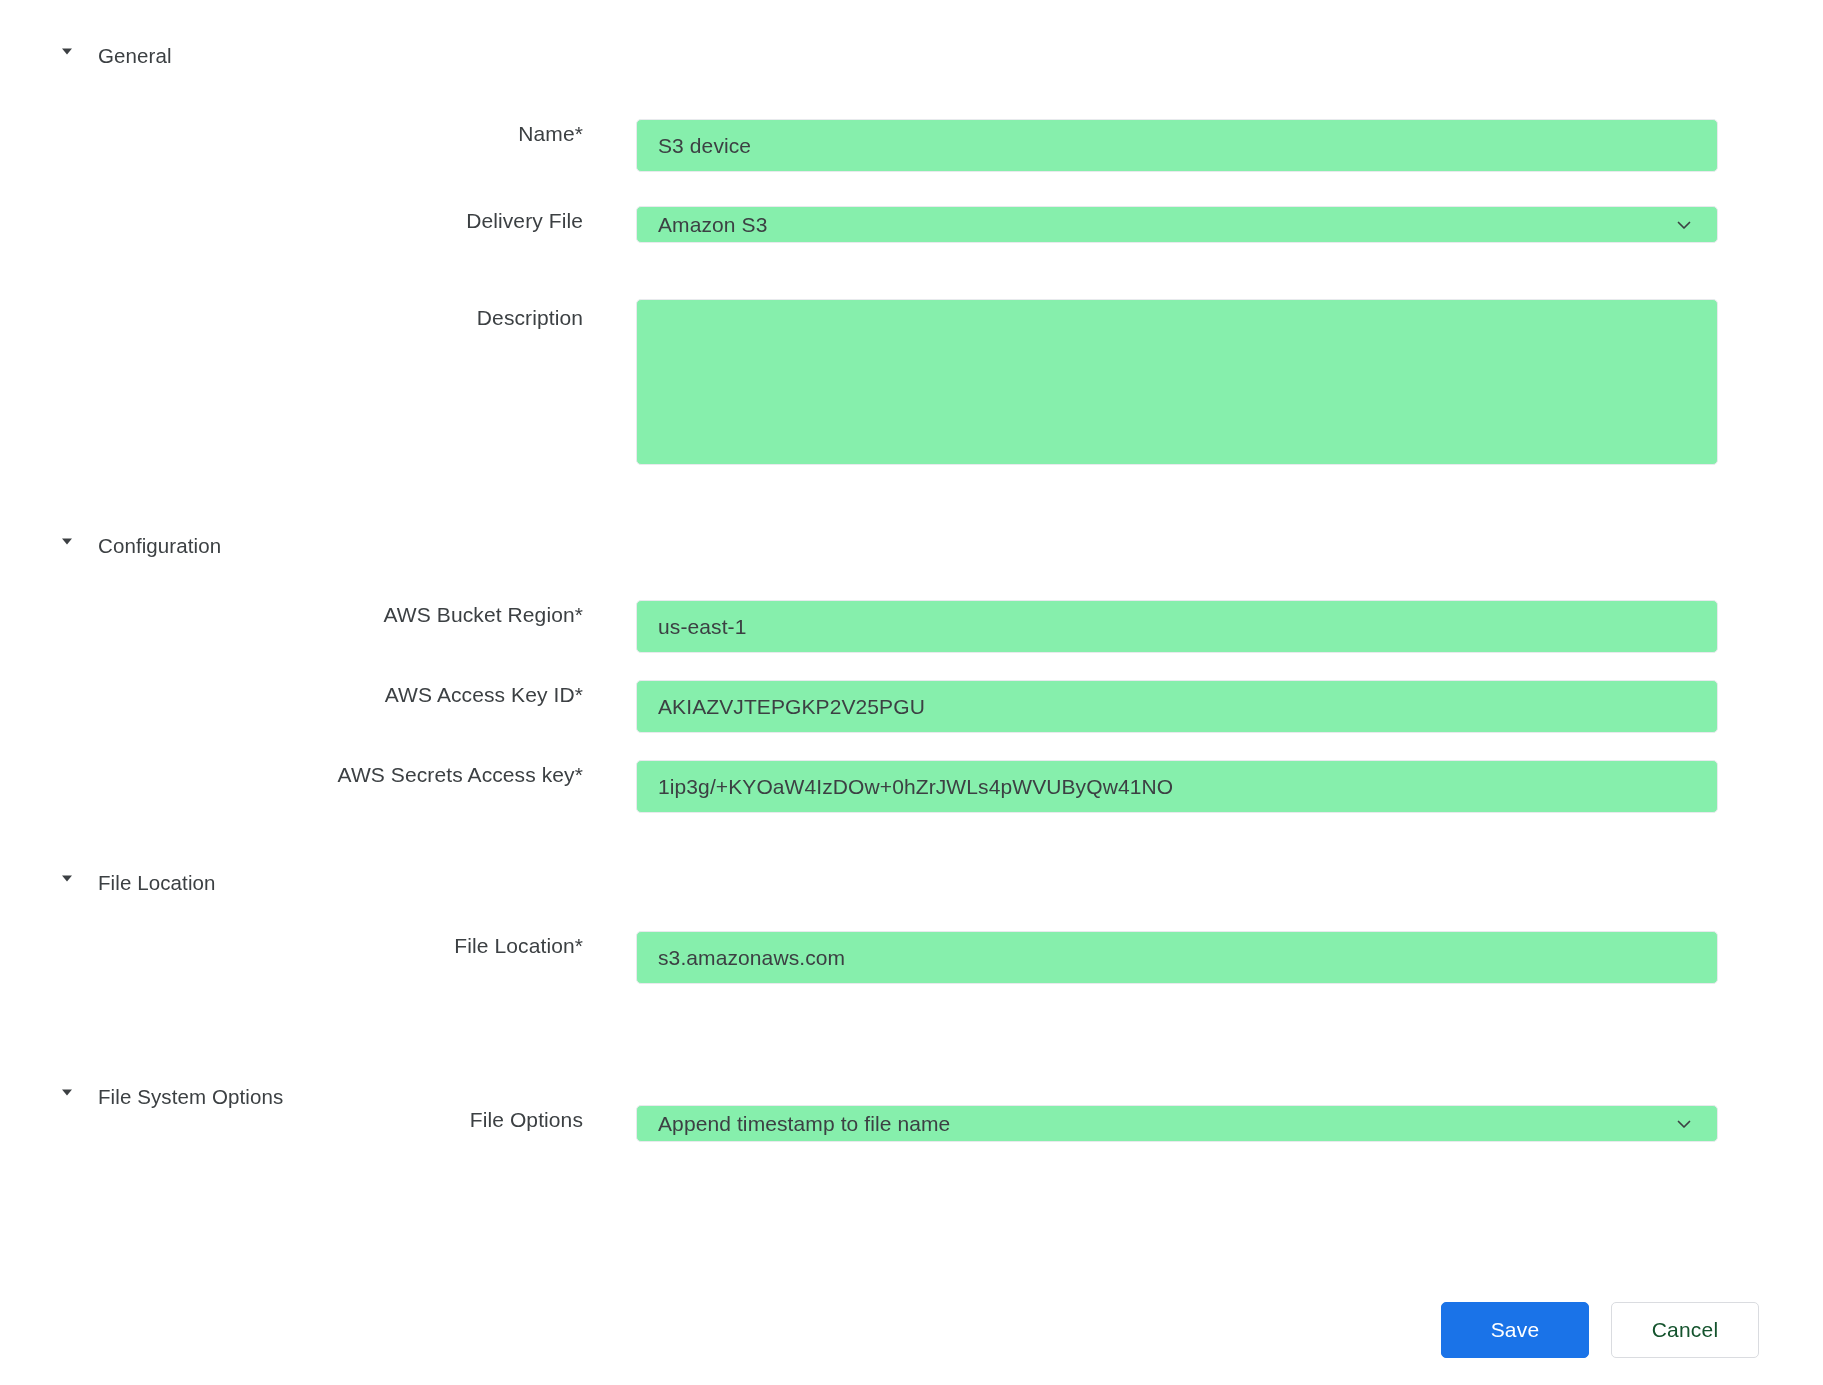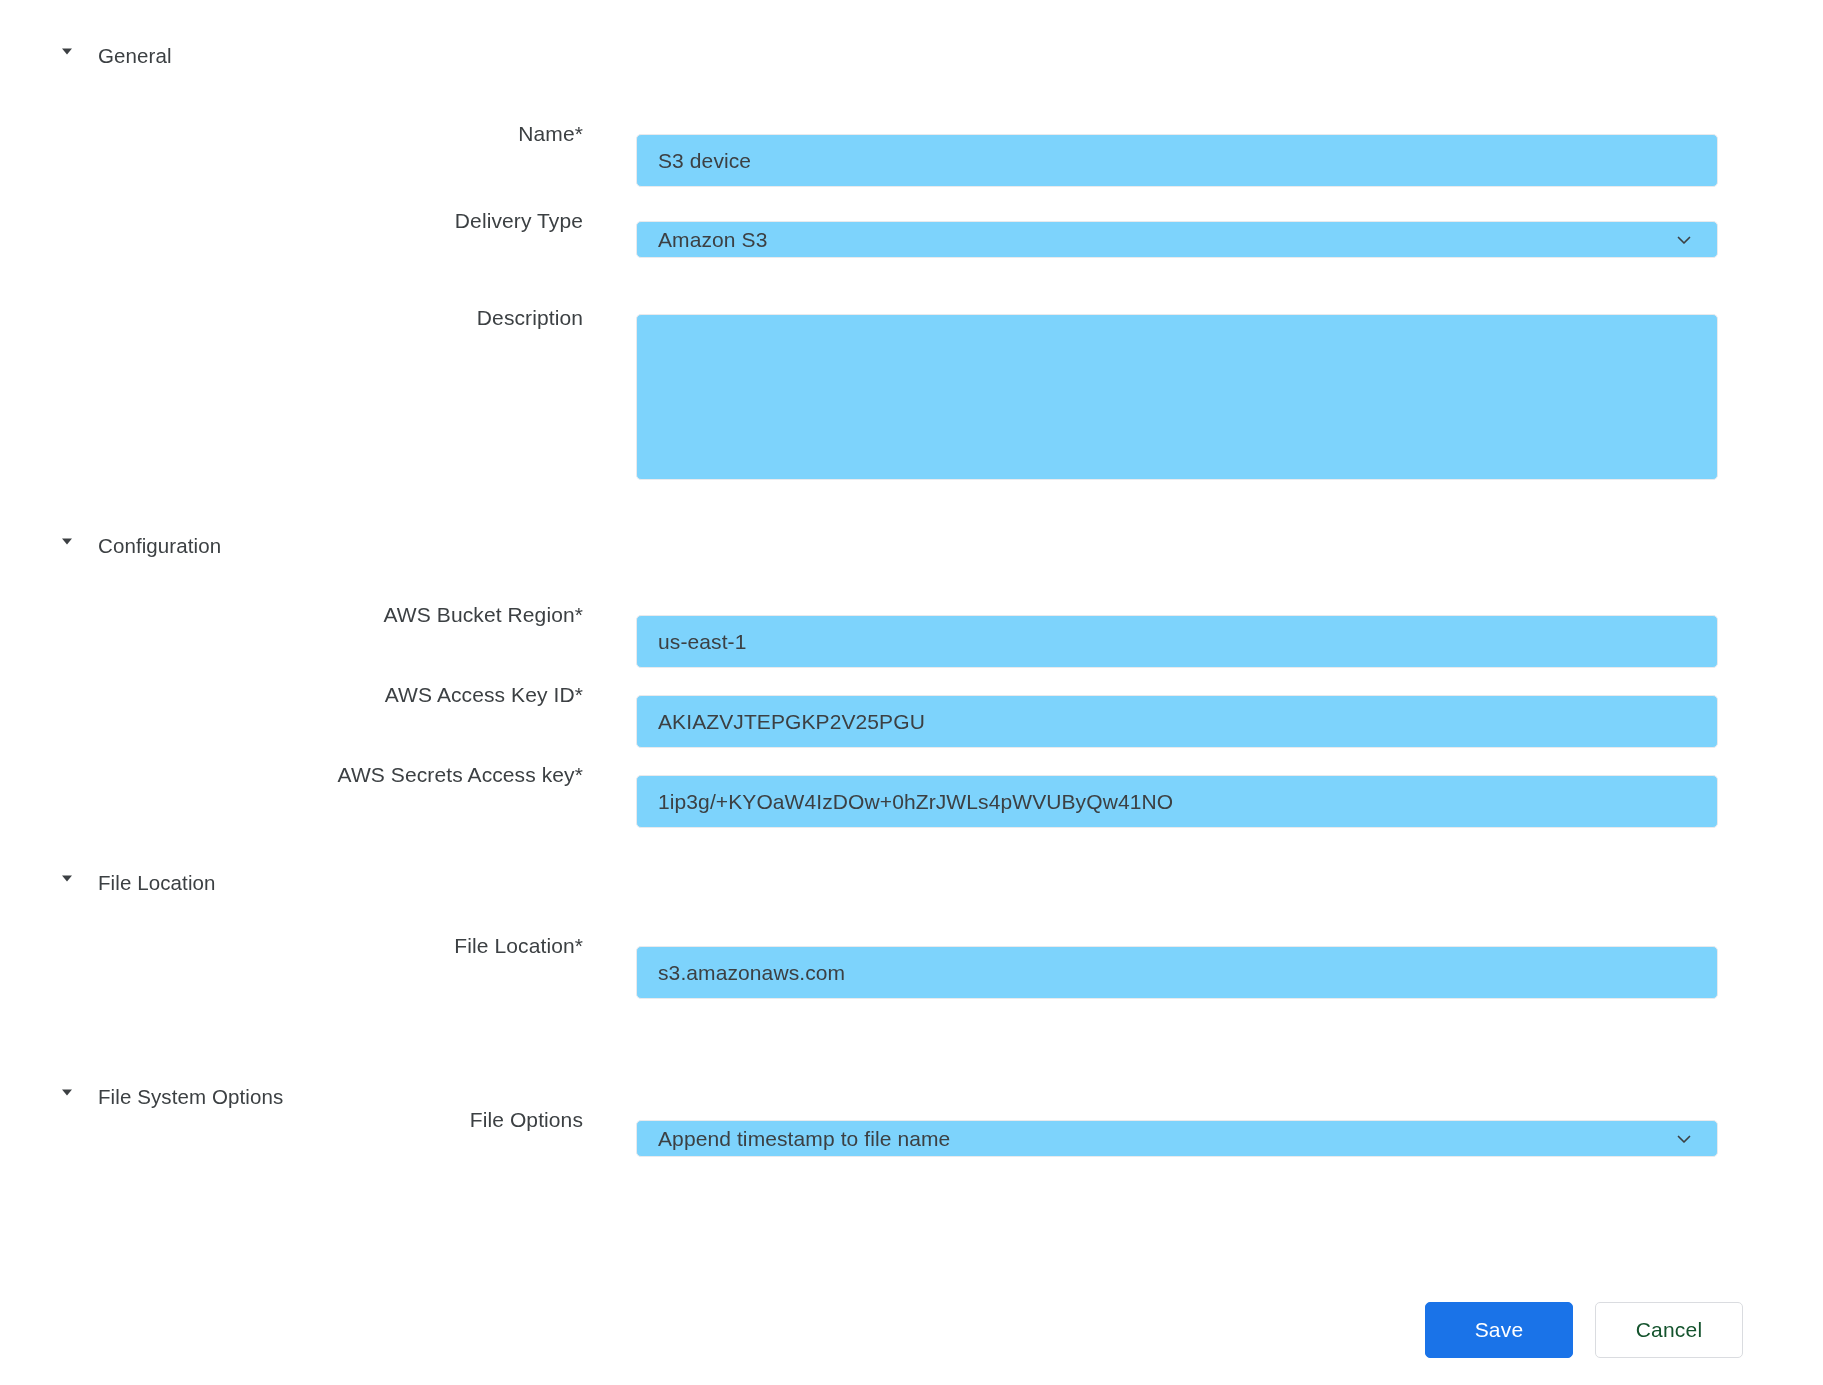--- a/index.html
+++ b/index.html
@@ -66,24 +66,23 @@
     font-weight: 400;
     color: #3c4043;
     white-space: nowrap;
     letter-spacing: 0.1px;
   }
 
   .control {
     position: absolute;
     left: 636px;
     width: 1082px;
-    background: #7dd3fc;
+    background: #86efac;
     border: 1px solid #e8eaed;
     border-radius: 5px;
-    margin-top: 15px;
   }
   .control.input-box {
     height: 53px;
     display: flex;
     align-items: center;
   }
   .control.textarea-box {
     height: 166px;
   }
   .control.select-box {
@@ -118,21 +117,21 @@
   .footer-actions {
     position: absolute;
     left: 0;
     top: 1302px;
     width: 1823px;
     height: 56px;
     display: flex;
     justify-content: flex-end;
     align-items: center;
     gap: 22px;
-    padding-right: 80px;
+    padding-right: 64px;
   }
   .btn {
     font-family: "Liberation Sans", sans-serif;
     font-size: 21px;
     font-weight: 400;
     border-radius: 5px;
     height: 56px;
     min-width: 148px;
     display: inline-flex;
     align-items: center;
@@ -167,21 +166,21 @@
   </div>
 
   <div class="field-row" style="top:119px;">
     <span class="field-label" style="top:3px;">Name*</span>
     <div class="control input-box">
       <span class="control-value" placeholder="">S3 device</span>
     </div>
   </div>
 
   <div class="field-row" style="top:206px;">
-    <span class="field-label" style="top:3px;">Delivery Type</span>
+    <span class="field-label" style="top:3px;">Delivery File</span>
     <div class="control select-box">
       <span class="control-value">Amazon S3</span>
       <span class="chevron">
         <svg width="22" height="22" viewBox="0 0 22 22" aria-hidden="true">
           <path d="M5.5 8.5 L11 14 L16.5 8.5" fill="none" stroke="#3c4043" stroke-width="1.7" stroke-linecap="round" stroke-linejoin="round"></path>
         </svg>
       </span>
     </div>
   </div>
 

